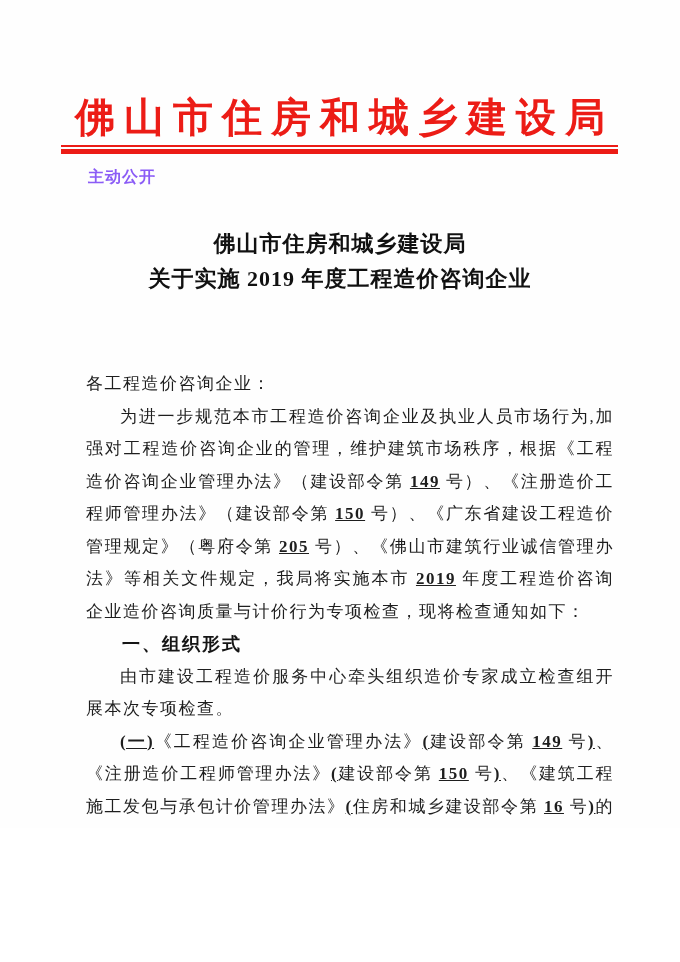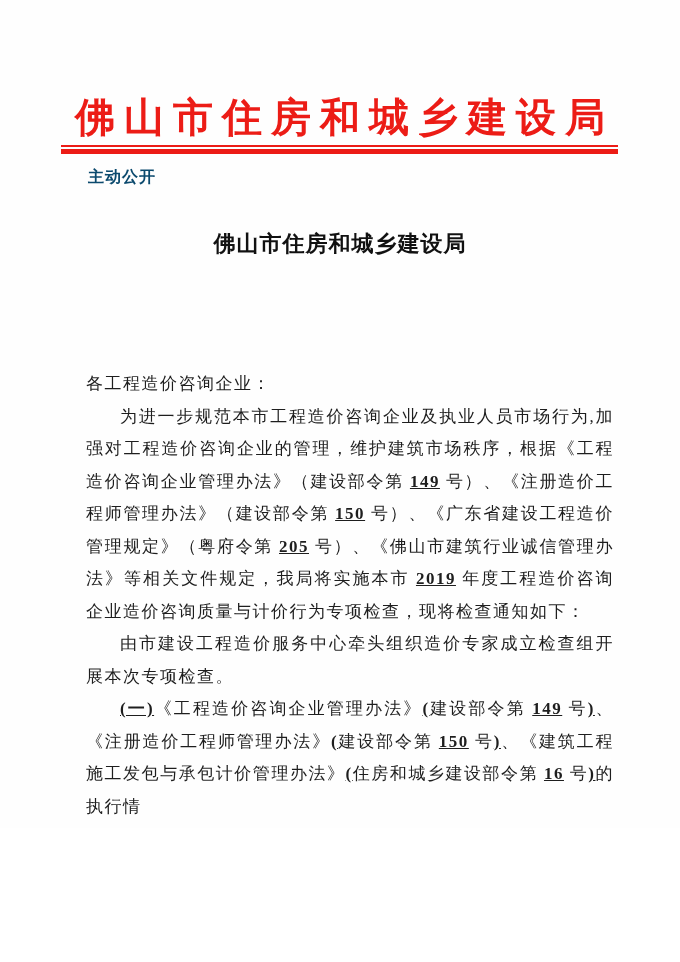--- a/index.html
+++ b/index.html
@@ -45,21 +45,21 @@
   .masthead-rule .thick { height: 5px; }
   
   .disclosure {
     position: absolute;
     top: 167px;
     left: 88px;
     font-family: "Liberation Sans", "DejaVu Sans", sans-serif;
     font-size: 16px;
     font-weight: 600;
     letter-spacing: 1px;
-    color: #0c4a6e;
+    color: #8b5cf6;
   }
   
   .doc-title {
     position: absolute;
     top: 226px;
     left: 0;
     width: 680px;
     text-align: center;
     font-weight: bold;
     font-size: 22px;
@@ -120,25 +120,27 @@
   <div class="masthead-rule">
     <div class="thin" style="background: rgb(236, 28, 22);"></div>
     <div class="gap"></div>
     <div class="thick" style="background: rgb(236, 28, 22);"></div>
   </div>
 
   <div class="disclosure">主动公开</div>
 
   <div class="doc-title">
     <div>佛山市住房和城乡建设局</div>
+    <div>关于实施 2019 年度工程造价咨询企业</div>
   </div>
 
   <div class="doc-body">
       <p class="para salutation"><span>各工程造价咨询企业：</span></p>
       <p class="para body indent"><span>为进一步规范本市工程造价咨询企业及执业人员市场行为,加强对工程造价咨询企业的管理，维护建筑市场秩序，根据《工程造价咨询企业管理办法》（建设部令第 </span><span class="b">149</span><span> 号）、《注册造价工程师管理办法》（建设部令第 </span><span class="b">150</span><span> 号）、《广东省建设工程造价管理规定》（粤府令第 </span><span class="b">205</span><span> 号）、《佛山市建筑行业诚信管理办法》等相关文件规定，我局将实施本市 </span><span class="b">2019</span><span> 年度工程造价咨询企业造价咨询质量与计价行为专项检查，现将检查通知如下：</span></p>
+      <p class="para heading"><span>一、组织形式</span></p>
       <p class="para body indent"><span>由市建设工程造价服务中心牵头组织造价专家成立检查组开展本次专项检查。</span></p>
       <p class="para body indent"><span class="b">(一)</span><span>《工程造价咨询企业管理办法》</span><span class="b">(</span><span>建设部令第 </span><span class="b">149</span><span> 号</span><span class="b">)</span><span>、《注册造价工程师管理办法》</span><span class="b">(</span><span>建设部令第 </span><span class="b">150</span><span> 号</span><span class="b">)</span><span>、《建筑工程施工发包与承包计价管理办法》</span><span class="b">(</span><span>住房和城乡建设部令第 </span><span class="b">16</span><span> 号</span><span class="b">)</span><span>的执行情</span></p>
     </div>
 
   <div class="footer-rule">
     <div class="edge" style="background: rgb(184, 18, 13);"></div>
     <div class="mid" style="background: rgb(236, 28, 22);"></div>
     <div class="edge" style="background: rgb(184, 18, 13);"></div>
   </div>
 

